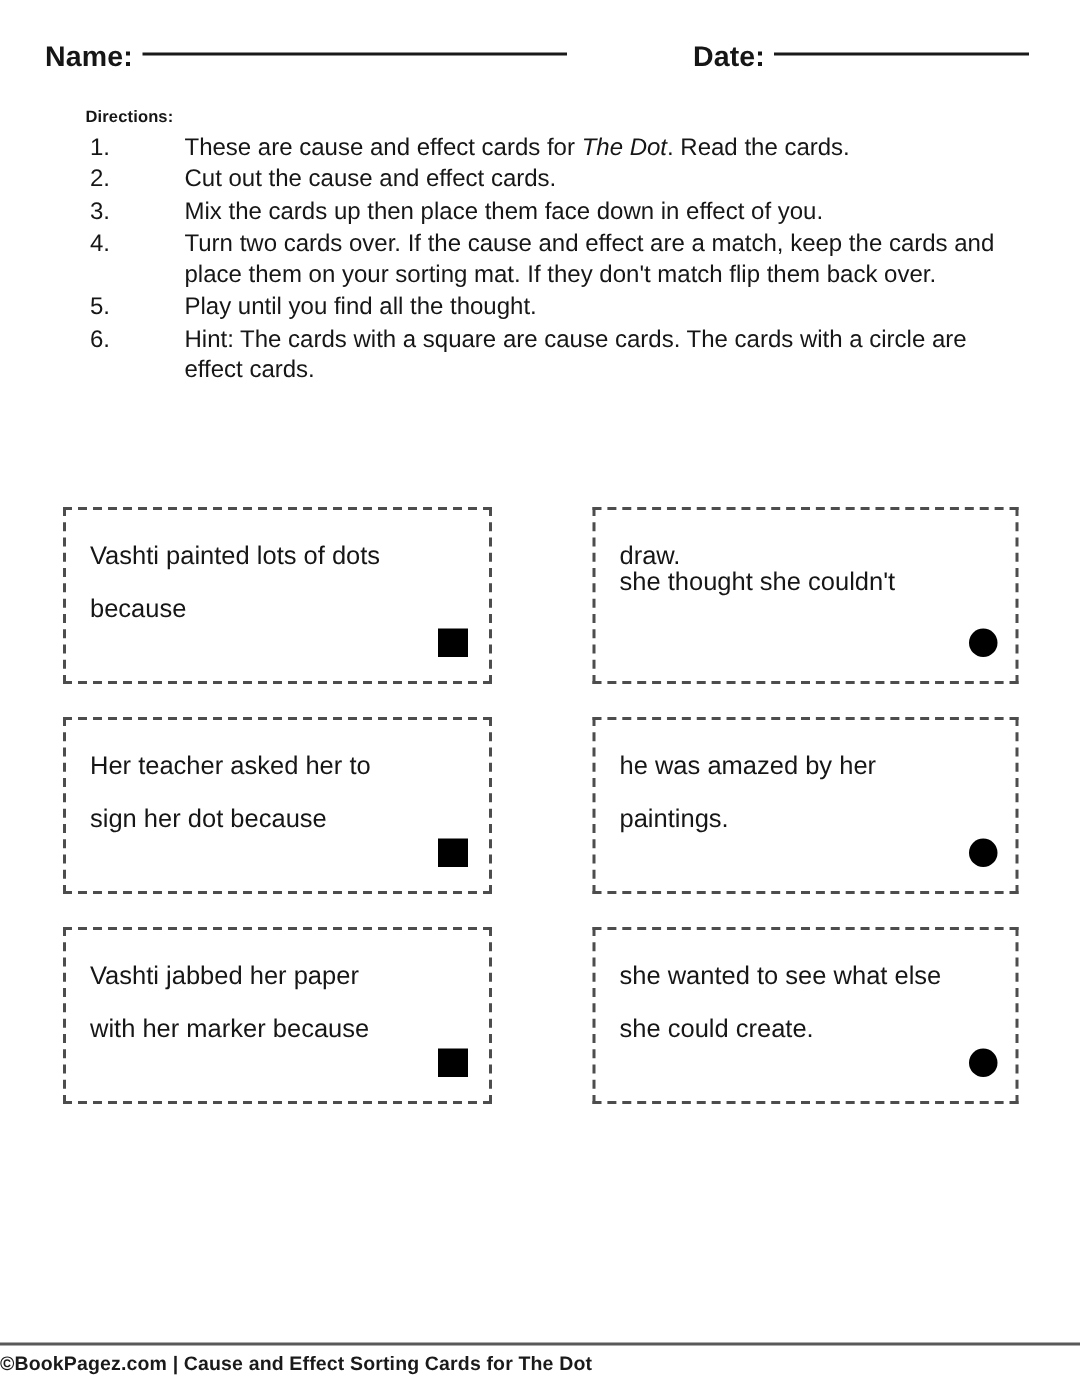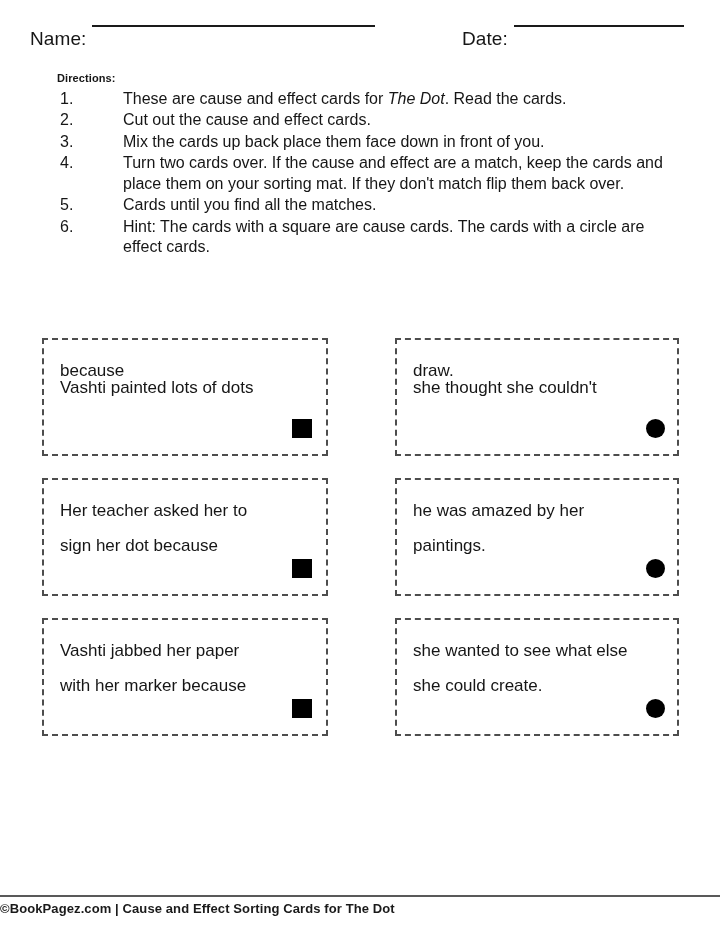--- a/index.html
+++ b/index.html
@@ -20,23 +20,24 @@
   .header-row {
     position: absolute;
     left: 0;
     top: 28px;
     width: 720px;
     height: 30px;
   }
   .field {
     position: absolute;
     display: flex;
-    align-items: flex-start;
+    align-items: center;
     font-size: 19px;
     letter-spacing: 0.1px;
+    font-weight: bold;
   }
   .field-name { left: 30px; top: 0; }
   .field-date { left: 462px; top: 0; }
   .field-label {
     white-space: nowrap;
     font-size: 19px;
   }
   .field-rule {
     display: inline-block;
     border-bottom: 2px solid #1a1a1a;
@@ -180,43 +181,43 @@
     <li class="directions-item">
       <span class="item-num">1.</span>
       <span class="item-text"><span>These are cause and effect cards for </span><em>The Dot</em><span>.  Read the cards.</span></span>
     </li>
     <li class="directions-item">
       <span class="item-num">2.</span>
       <span class="item-text">Cut out the cause and effect cards.</span>
     </li>
     <li class="directions-item">
       <span class="item-num">3.</span>
-      <span class="item-text">Mix the cards up back place them face down in front of you.</span>
+      <span class="item-text">Mix the cards up then place them face down in effect of you.</span>
     </li>
     <li class="directions-item">
       <span class="item-num">4.</span>
       <span class="item-text">Turn two cards over.  If the cause and effect are a match, keep the cards and place them on your sorting mat.  If they don't match flip them back over.</span>
     </li>
     <li class="directions-item">
       <span class="item-num">5.</span>
-      <span class="item-text">Cards until you find all the matches.</span>
+      <span class="item-text">Play until you find all the thought.</span>
     </li>
     <li class="directions-item">
       <span class="item-num">6.</span>
       <span class="item-text">Hint: The cards with a square are cause cards.  The cards with a circle are effect cards.</span>
     </li>
   </ol>
 </div>
 
 <div class="cards">
 
   <div class="card-row">
     <div class="card card-cause">
+      <div class="card-line">Vashti painted lots of dots</div>
       <div class="card-line card-line-2">because</div>
-      <div class="card-line">Vashti painted lots of dots</div>
       <span class="marker"></span>
     </div>
     <div class="card card-effect">
       <div class="card-line card-line-2">draw.</div>
       <div class="card-line">she thought she couldn't</div>
       <span class="marker marker-circle"></span>
     </div>
   </div>
 
 

